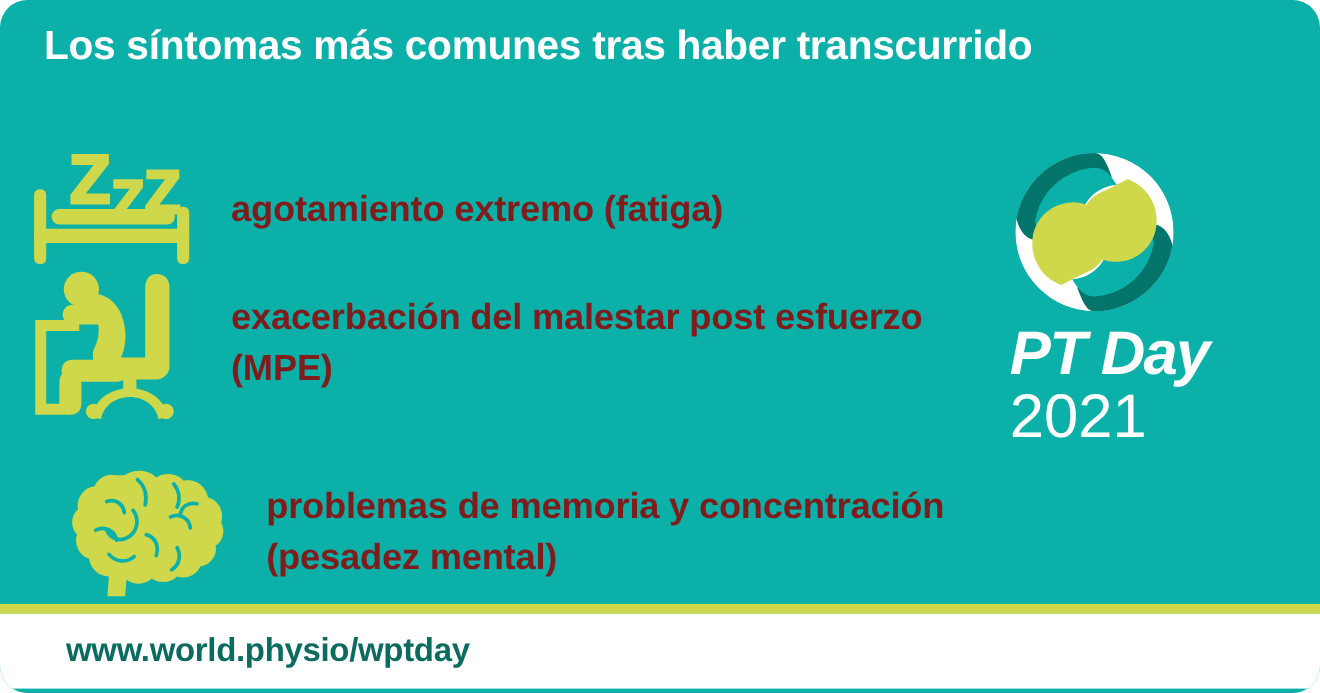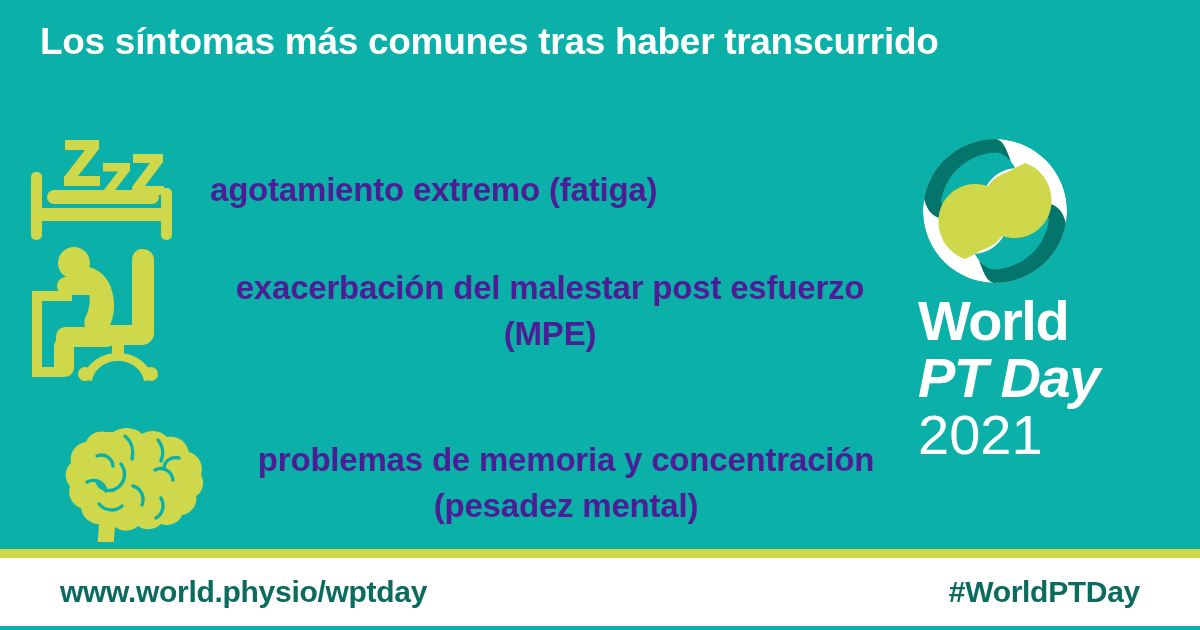--- a/index.html
+++ b/index.html
@@ -8,20 +8,21 @@
   body {
     font-family:"Liberation Sans", sans-serif;
     background:#ffffff;
     overflow:hidden;
   }
   .poster {
     position:relative;
     width:1200px; height:630px;
     background:#0BB0A8;
     overflow:hidden;
+    border-radius:25px;
   }
 
   
   .heading {
     position:absolute;
     left:40px; top:18px;
     width:1110px;
     color:#ffffff;
     font-size:37px;
     font-weight:bold;
@@ -51,27 +52,26 @@
     width:210px;
     min-width:210px;
     height:100%;
     display:flex;
     align-items:center;
     justify-content:center;
   }
   .srow-0 .icon-cell { align-items:flex-start; padding-top:4px; }
 
   .slabel {
-    color:#4c1d95;
+    color:#7f1d1d;
     font-size:33px;
     font-weight:bold;
     line-height:1.38;
     letter-spacing:-0.2px;
     padding-right:10px;
-    text-align:center;
   }
 
   
   .logo {
     position:absolute;
     left:912px; top:136px;
     width:260px;
   }
   .logo-mark { width:150px; height:150px; display:block; margin-left:8px; }
   .logo-text {
@@ -228,26 +228,24 @@
 
         <path fill="#0BB0A8" d="M100 22 c-37 2 -67 30 -72 66 4 14 15 22 29 20 14 -2 24 -14 27 -28 4 -21 22 -36 43 -37 -8 -14 -16 -21 -27 -21 Z"></path>
         <path fill="#0BB0A8" d="M100 178 c37 -2 67 -30 72 -66 -4 -14 -15 -22 -29 -20 -14 2 -24 14 -27 28 -4 21 -22 36 -43 37 8 14 16 21 27 21 Z"></path>
 
         <path fill="#CFD84A" d="M140 36 c24 8 38 32 35 57 -3 24 -23 42 -47 43 -22 1 -41 -14 -45 -35 -4 -22 8 -43 29 -51 10 -4 19 -10 28 -14 Z"></path>
 
         <path fill="#CFD84A" d="M60 164 c-24 -8 -38 -32 -35 -57 3 -24 23 -42 47 -43 22 -1 41 14 45 35 4 22 -8 43 -29 51 -10 4 -19 10 -28 14 Z"></path>
       </g>
     </svg>
     <div class="logo-text">
-      <span class="logo-line1">World</span>
       <span class="logo-line2">PT Day</span>
       <span class="logo-year">2021</span>
     </div>
   </div>
 
   <div class="divider"></div>
 
   <div class="footer">
     <span class="footer-url">www.world.physio/wptday</span>
-    <span class="footer-tag">#WorldPTDay</span>
   </div>
 
 </div>
 
 </body></html>

